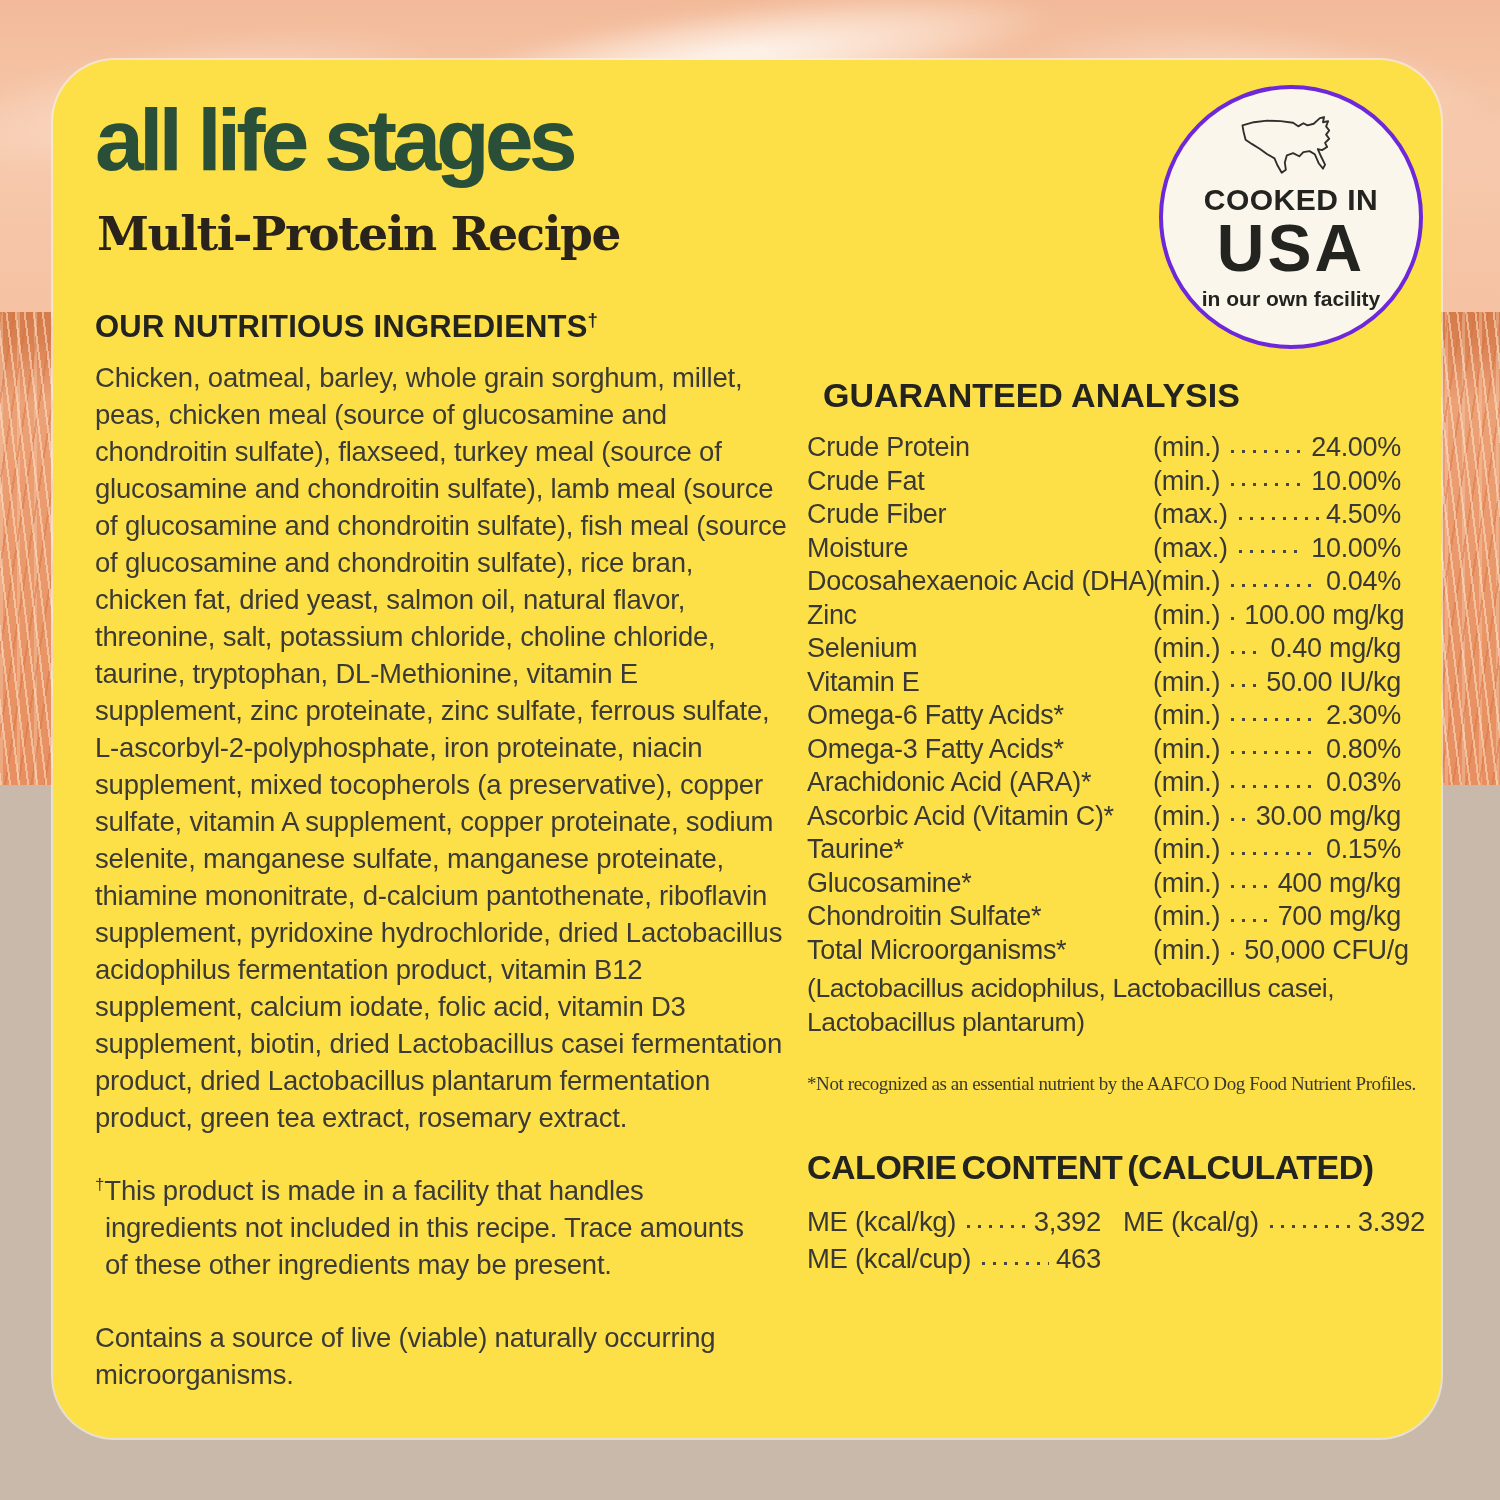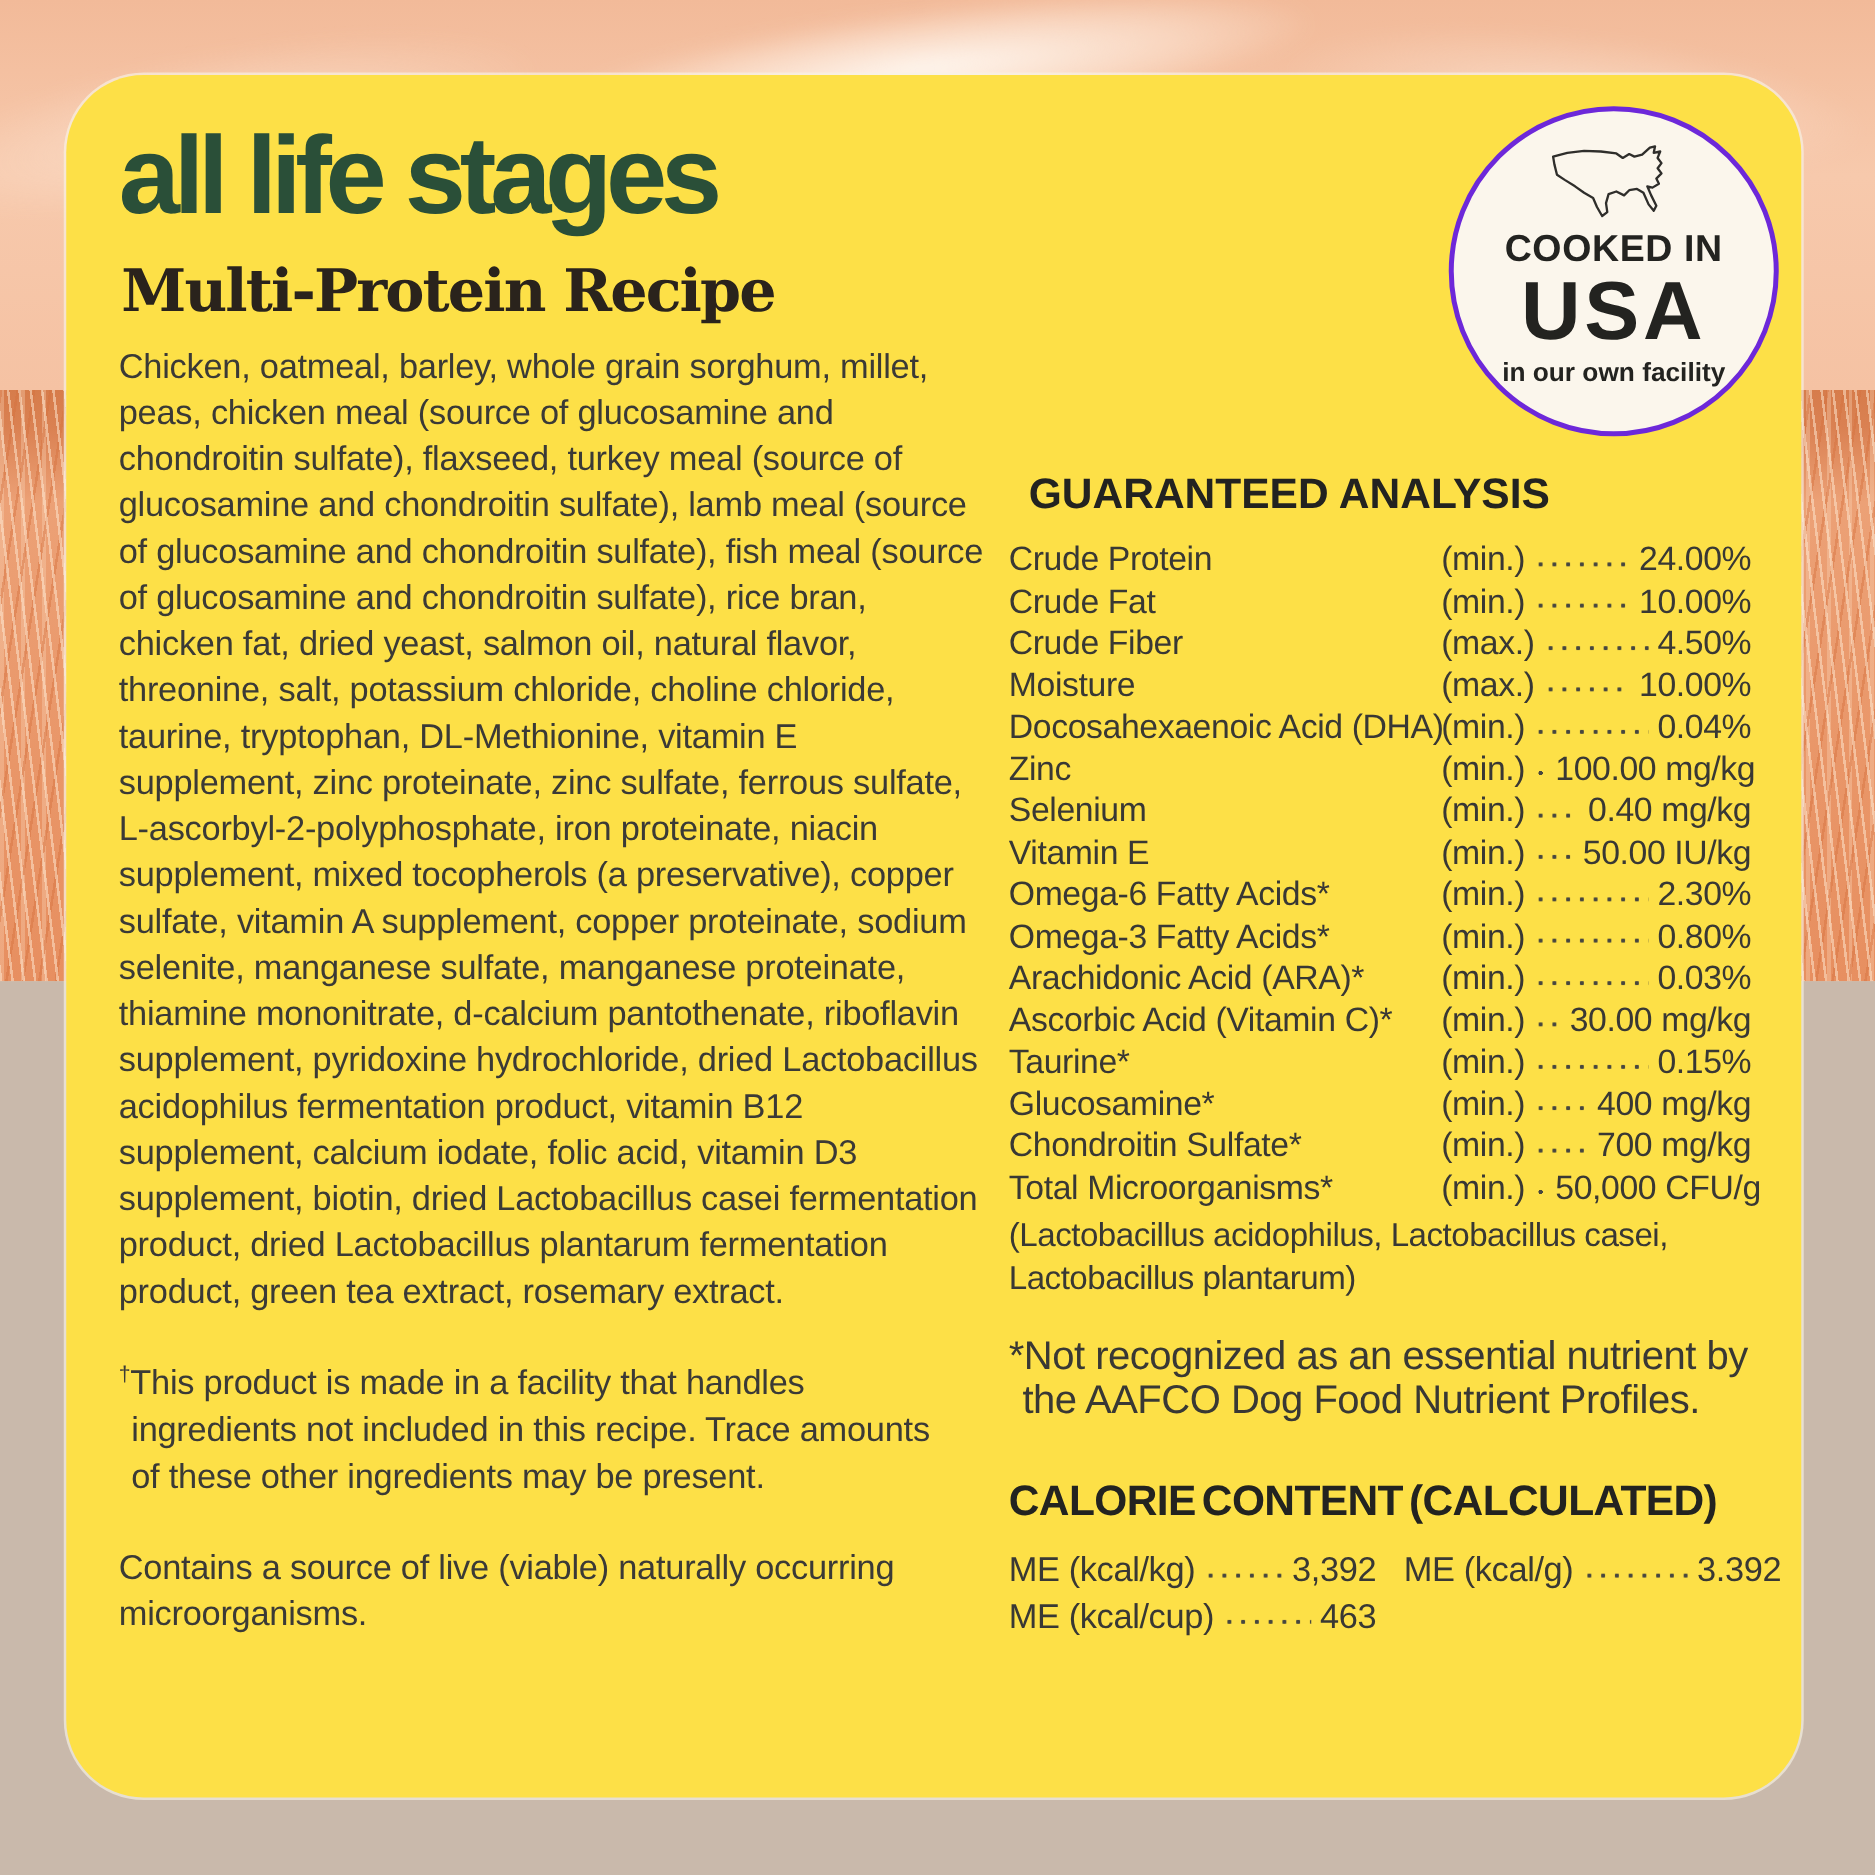--- a/index.html
+++ b/index.html
@@ -70,21 +70,21 @@
   .ga-right { display:flex; align-items:baseline; }
   .ga-basis { white-space:nowrap; }
   .dots {
     flex:1 1 auto; align-self:stretch; margin:0 7px; min-width:10px;
     background-image:radial-gradient(circle, #48473f 1.6px, rgba(0,0,0,0) 1.9px);
     background-size:11px 11px; background-repeat:repeat-x;
     background-position:left calc(100% - 8px);
   }
   .ga-value { white-space:nowrap; }
   .ga-paren { margin-top:4px; font-size:26.5px; line-height:34px; letter-spacing:-0.4px; width:614px; }
-  .ga-footnote { margin-top:28px; font-size:32px; line-height:34.5px; letter-spacing:-0.4px; width:622px; text-indent:-11px; padding-left:11px; }
+  .ga-footnote { margin-top:28px; font-size:19px; line-height:34.5px; letter-spacing:-0.4px; width:622px; text-indent:-11px; padding-left:11px;font-family:Liberation Serif, serif; }
 
   .cal-heading { margin:46px 0 0 0; font-size:34px; font-weight:bold; color:#232320; letter-spacing:-0.5px; word-spacing:-4px; }
   .cal-grid {
     display:grid; grid-template-columns:294px 302px; column-gap:22px;
     margin-top:16px; font-size:27.5px; line-height:37px; letter-spacing:-0.3px;
   }
   .cal-cell { display:flex; align-items:center; }
   .cal-label { white-space:nowrap; }
   .cal-value { white-space:nowrap; }
 
@@ -111,20 +111,21 @@
   </div>
   <div class="bg-field"></div>
   <div class="bg-base"></div>
 
   <div class="card">
 
     <div class="left-col">
       <h1 class="title">all life stages</h1>
       <h2 class="subtitle">Multi-Protein Recipe</h2>
 
+      <h3 class="ing-heading"><span>OUR NUTRITIOUS INGREDIENTS</span><sup>†</sup></h3>
 
       <p class="body-text ing-body">Chicken, oatmeal, barley, whole grain sorghum, millet, peas, chicken meal (source of glucosamine and chondroitin sulfate), flaxseed, turkey meal (source of glucosamine and chondroitin sulfate), lamb meal (source of glucosamine and chondroitin sulfate), fish meal (source of glucosamine and chondroitin sulfate), rice bran, chicken fat, dried yeast, salmon oil, natural flavor, threonine, salt, potassium chloride, choline chloride, taurine, tryptophan, DL-Methionine, vitamin E supplement, zinc proteinate, zinc sulfate, ferrous sulfate, L-ascorbyl-2-polyphosphate, iron proteinate, niacin supplement, mixed tocopherols (a preservative), copper sulfate, vitamin A supplement, copper proteinate, sodium selenite, manganese sulfate, manganese proteinate, thiamine mononitrate, d-calcium pantothenate, riboflavin supplement, pyridoxine hydrochloride, dried Lactobacillus acidophilus fermentation product, vitamin B12 supplement, calcium iodate, folic acid, vitamin D3 supplement, biotin, dried Lactobacillus casei fermentation product, dried Lactobacillus plantarum fermentation product, green tea extract, rosemary extract.</p>
 
       <p class="body-text ing-footnote"><sup>†</sup><span>This product is made in a facility that handles ingredients not included in this recipe. Trace amounts of these other ingredients may be present.</span></p>
 
       <p class="body-text contains-note">Contains a source of live (viable) naturally occurring microorganisms.</p>
     </div>
 
     <div class="right-col">
       <h3 class="ga-heading">GUARANTEED ANALYSIS</h3>

